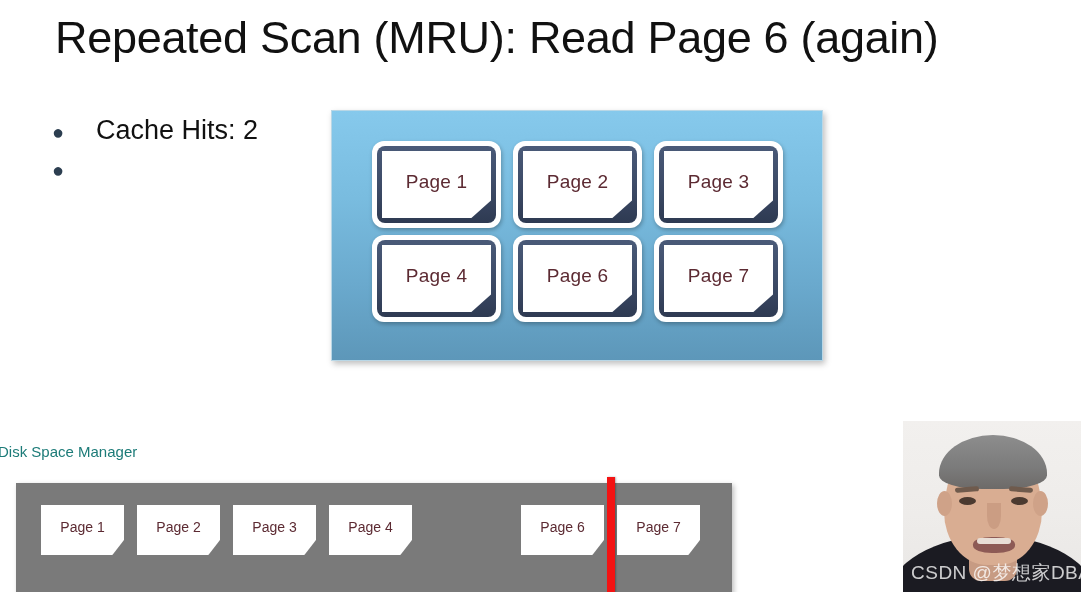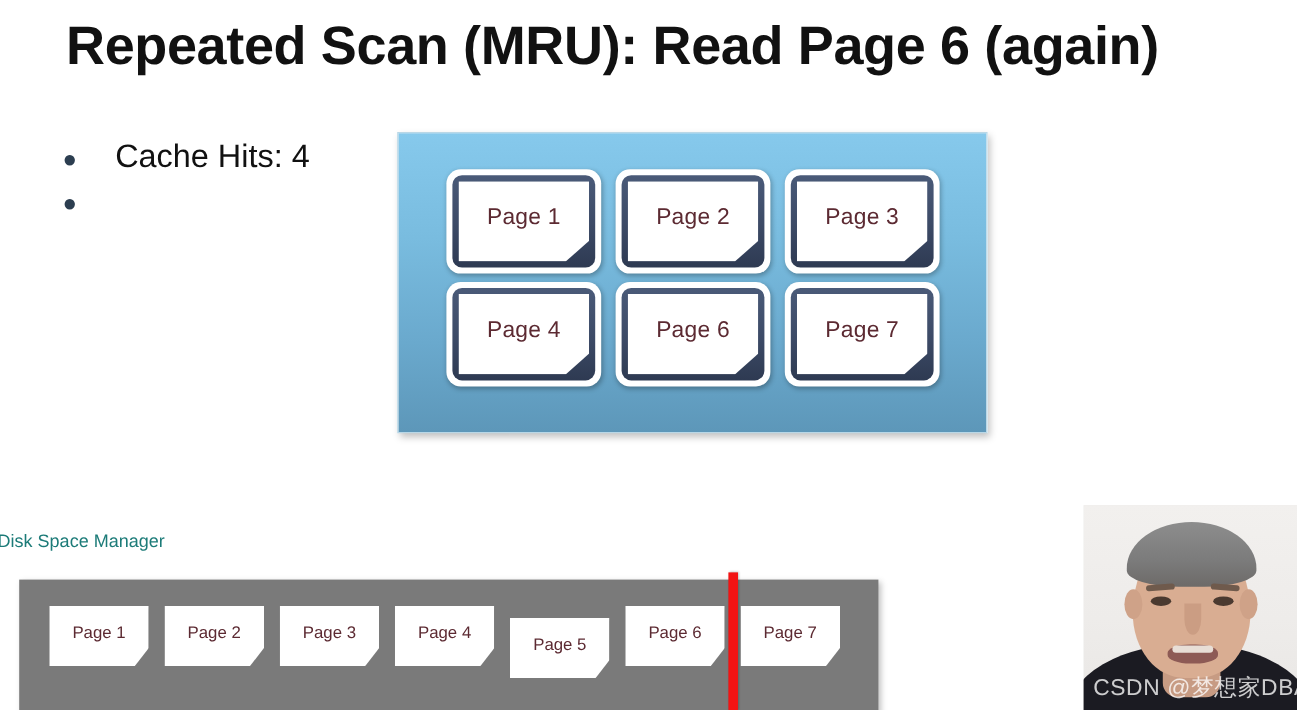--- a/index.html
+++ b/index.html
@@ -15,21 +15,21 @@
     font-family: "Liberation Sans", sans-serif;
     background: #ffffff;
   }
 
   
   .slide-title {
     position: absolute;
     left: 55px;
     top: 12px;
     font-size: 45px;
-    font-weight: 700;
+    font-weight: 400;
     color: #111111;
     letter-spacing: -0.3px;
     white-space: nowrap;
   }
 
   
   .bullet-list {
     position: absolute;
     left: 52px;
     top: 115px;
@@ -281,21 +281,21 @@
   }
 </style>
 </head>
 <body>
 
 <div class="slide-title">Repeated Scan (MRU): Read Page 6 (again)</div>
 
 <div class="bullet-list">
   <div class="bullet-row">
     <span class="bullet-dot">●</span>
-    <span class="bullet-text">Cache Hits: 4</span>
+    <span class="bullet-text">Cache Hits: 2</span>
   </div>
   <div class="bullet-row">
     <span class="bullet-dot">●</span>
   </div>
 </div>
 
 <div class="buffer-pool">
   <div class="pool-grid">
     <div class="pool-card">
       <div class="pool-card-frame">
@@ -349,23 +349,20 @@
     <span class="disk-card-label">Page 1</span>
   </div>
   <div class="disk-card" style="left:121px; top:22px;">
     <span class="disk-card-label">Page 2</span>
   </div>
   <div class="disk-card" style="left:217px; top:22px;">
     <span class="disk-card-label">Page 3</span>
   </div>
   <div class="disk-card" style="left:313px; top:22px;">
     <span class="disk-card-label">Page 4</span>
-  </div>
-  <div class="disk-card" style="left:409px; top:32px;">
-    <span class="disk-card-label">Page 5</span>
   </div>
   <div class="disk-card" style="left:505px; top:22px;">
     <span class="disk-card-label">Page 6</span>
   </div>
   <div class="disk-card" style="left:601px; top:22px;">
     <span class="disk-card-label">Page 7</span>
   </div>
 </div>
 <div class="disk-marker"></div>
 

